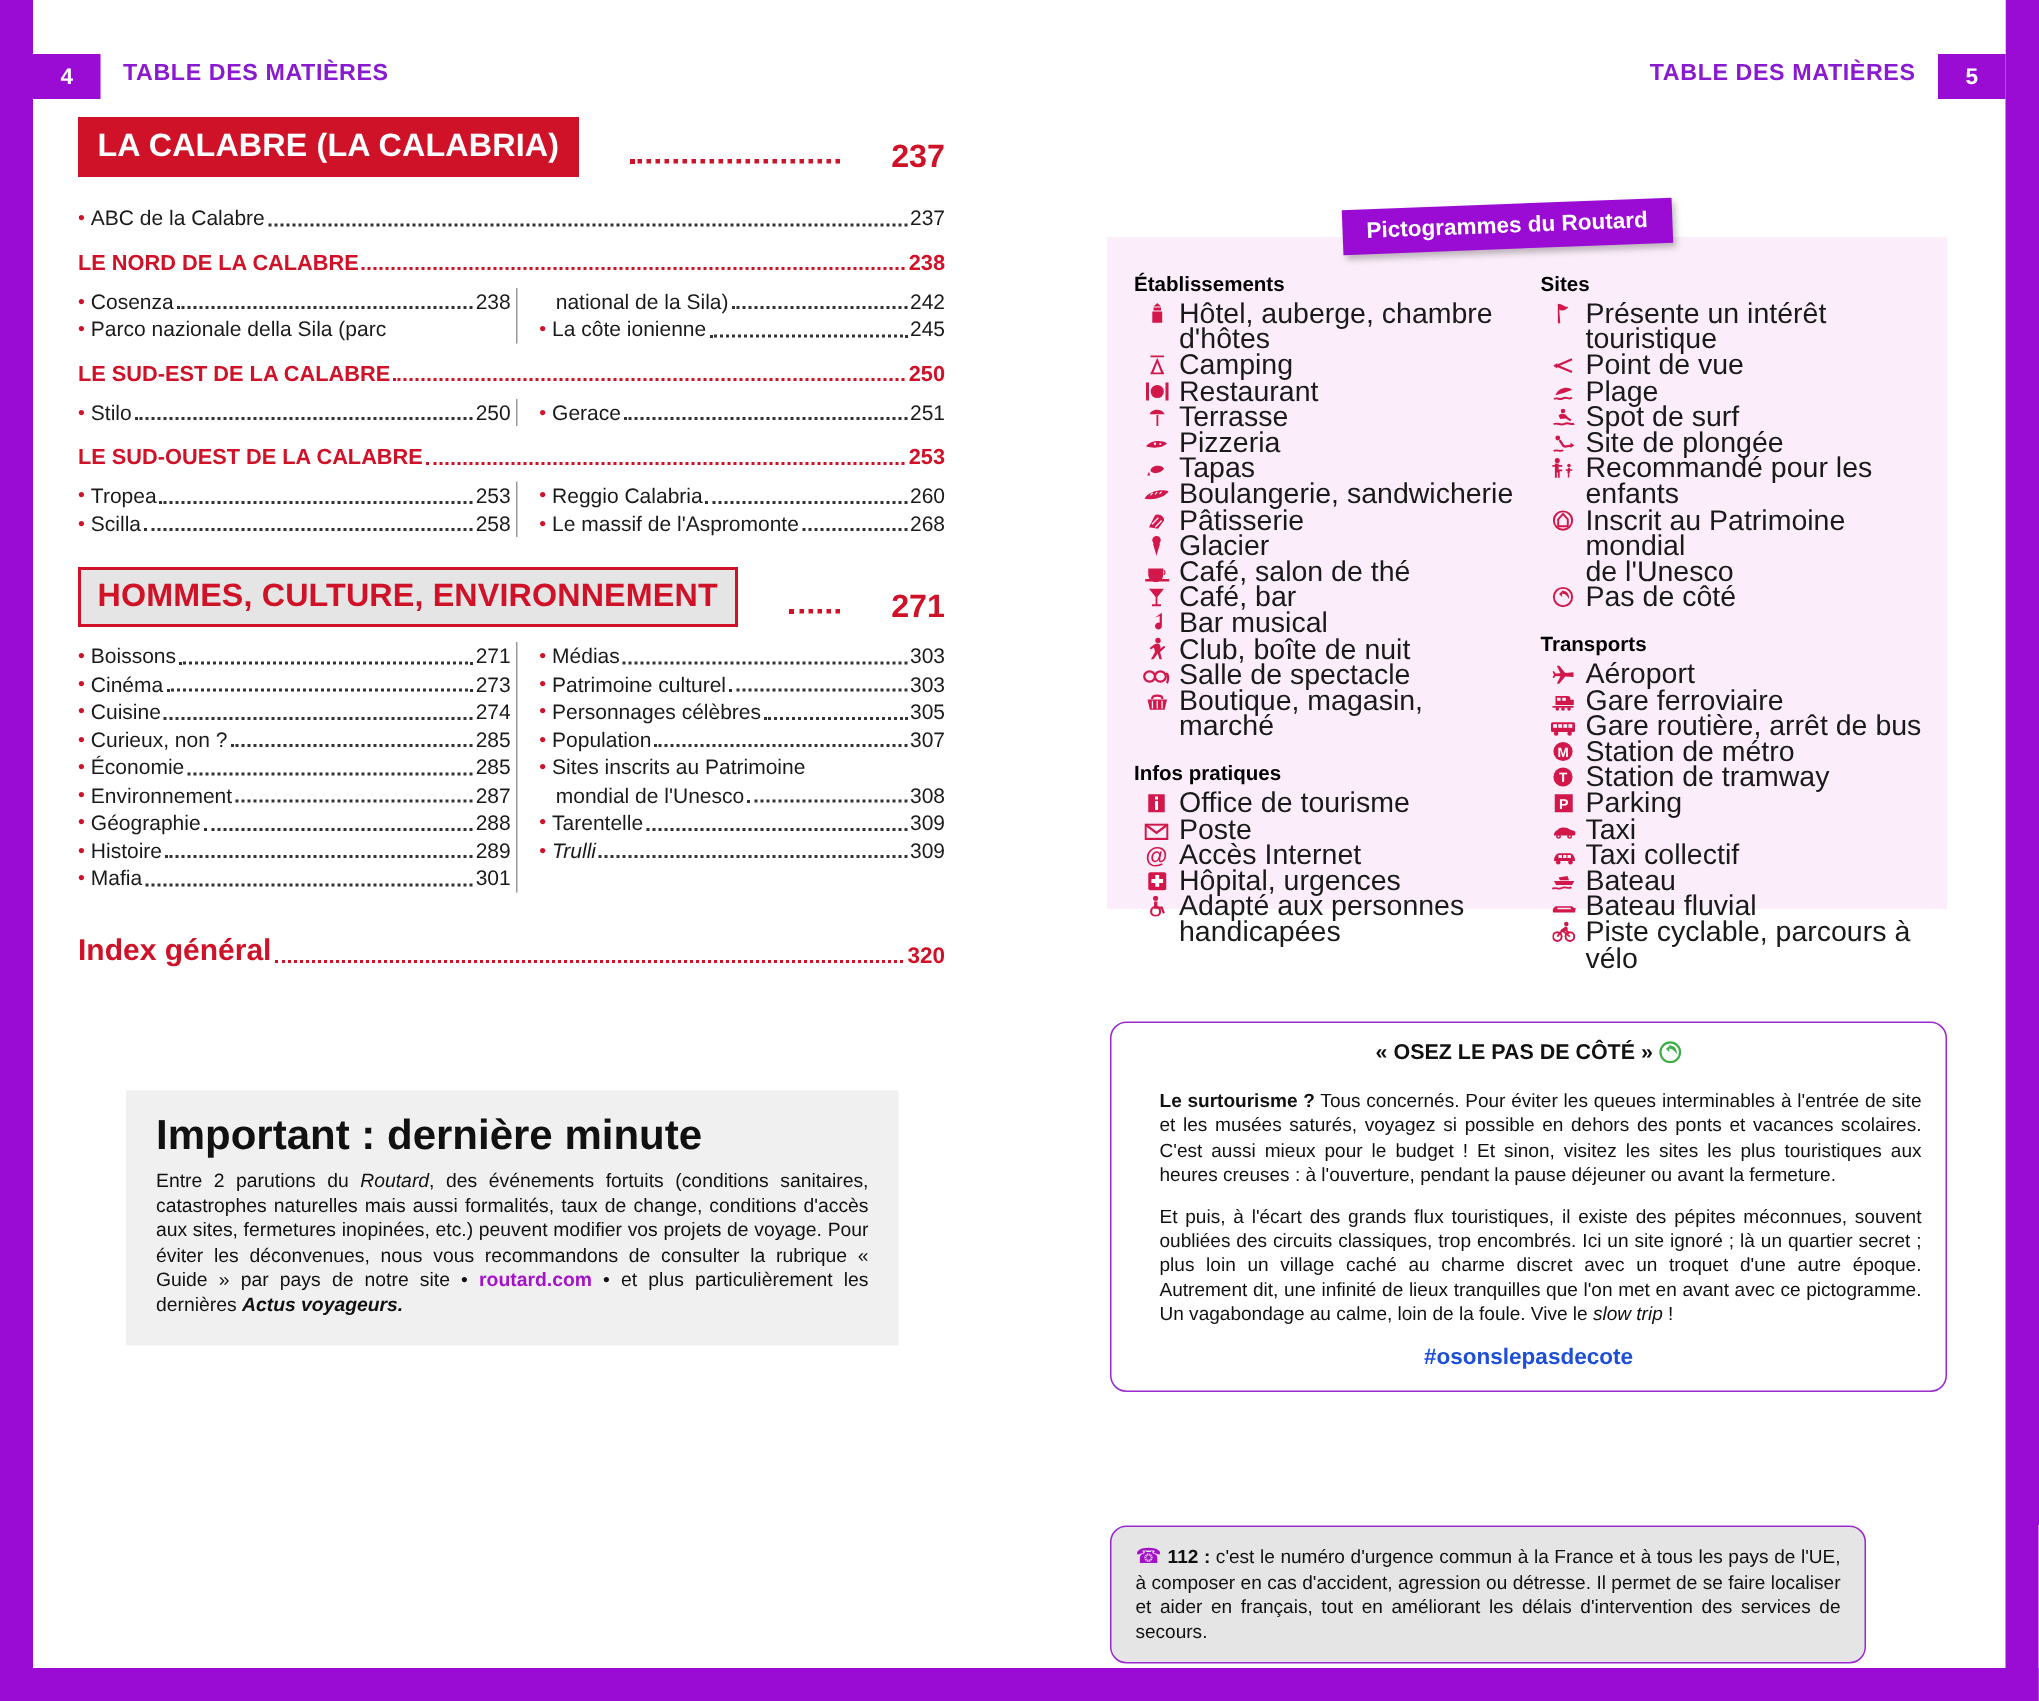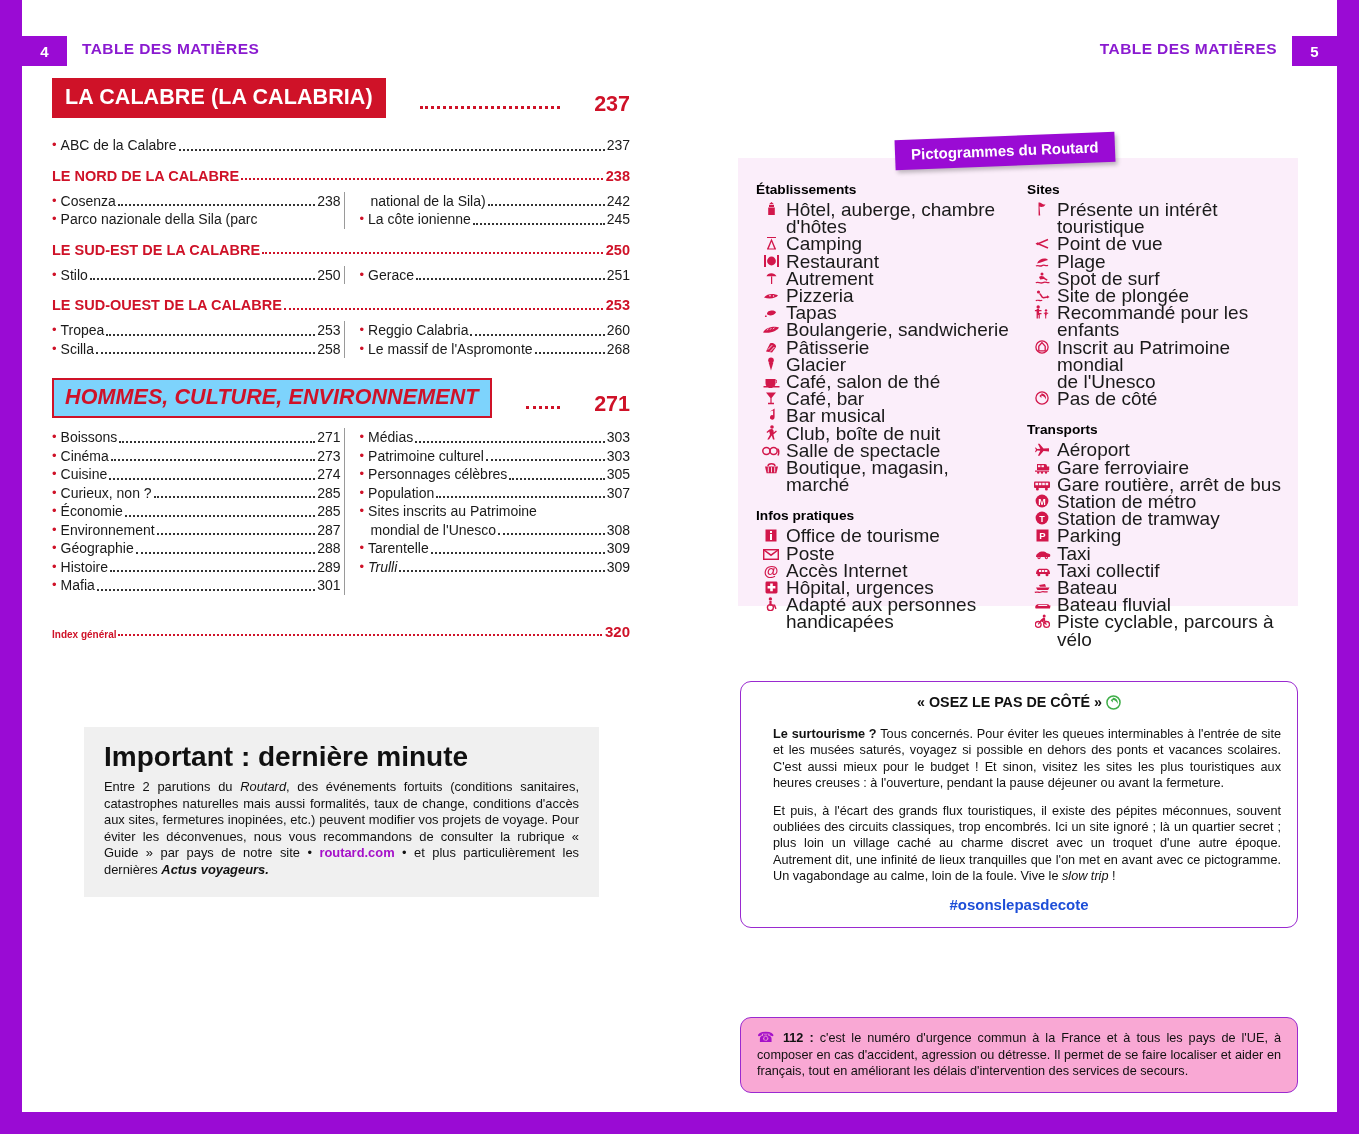--- a/index.html
+++ b/index.html
@@ -37,23 +37,22 @@
 
   
   .big-title{
     position:relative;display:flex;align-items:stretch;margin-bottom:4px;gap:30px;
   }
   .big-title .bar{
     background:#cf1228;color:#fff;font-size:21.5px;font-weight:bold;
     padding:7px 13px 8px 13px;letter-spacing:.1px;white-space:nowrap;
   }
   .big-title.outline .bar{
-    background:#7dd3fc;color:#cf1228;border:2px solid #cf1228;
+    background:#e5e5e5;color:#cf1228;border:2px solid #cf1228;
     padding:5px 11px 6px 11px;
-    font-style:italic;
   }
   .big-title .dots{
     flex:1;border-bottom:3px dotted #cf1228;margin:0 4px 9px 4px;min-width:10px;
   }
   .big-title .pg{
     color:#cf1228;font-size:21.5px;font-weight:bold;align-self:flex-end;padding-bottom:1px;
   }
 
   .sec-row{display:flex;align-items:flex-end;margin:13px 0 8px 0;}
   .sec-row .lbl{color:#cf1228;font-size:14.5px;font-weight:bold;white-space:nowrap;}
@@ -67,21 +66,21 @@
   .item-row .dots{flex:1;border-bottom:2px dotted #333;margin:0 2px 4px 2px;min-width:4px;}
   .item-row .pg{color:#1a1a1a;font-size:14px;}
   .item-row.nodots .dots{border-bottom:none;}
   .item-row.cont{padding-left:11px;}
 
   .two-col{display:flex;gap:0;}
   .two-col .col{width:50%;}
   .two-col .col.right{padding-left:14px;border-left:1px solid #9a9a9a;margin-left:4px;width:calc(50% - 18px);}
 
   .index-row{display:flex;align-items:flex-end;margin-top:12px;}
-  .index-row .lbl{color:#cf1228;font-size:10px;font-weight:bold;white-space:nowrap;}
+  .index-row .lbl{color:#cf1228;font-size:20px;font-weight:bold;white-space:nowrap;}
   .index-row .dots{flex:1;border-bottom:2.5px dotted #cf1228;margin:0 3px 4px 2px;}
   .index-row .pg{color:#cf1228;font-size:15px;font-weight:bold;}
 
   
   #important-box{
     position:absolute;left:84px;top:727px;width:515px;
     background:#f0f0f0;padding:14px 20px 18px 20px;box-sizing:border-box;
   }
   #important-box h3{margin:0 0 6px 0;font-size:28px;font-weight:bold;color:#111;}
   #important-box p{margin:0;font-size:12.9px;line-height:16.6px;color:#111;text-align:justify;}
@@ -119,22 +118,22 @@
     position:absolute;left:740px;top:681px;width:558px;box-sizing:border-box;
     border:1.6px solid #9a2ad0;border-radius:11px;padding:12px 16px 14px 16px;background:#fff;
   }
   #osez-title{text-align:center;font-size:14.3px;font-weight:bold;color:#111;margin-bottom:13px;}
   #osez-box p{margin:0 0 11px 16px;font-size:12.7px;line-height:16.4px;color:#111;text-align:justify;}
   #osez-hash{text-align:center;font-size:15px;font-weight:bold;color:#1d4ed8;margin-top:2px;}
   .green-ico{display:inline-block;vertical-align:-3px;margin-left:4px;}
 
   
   #urgence-box{
-    position:absolute;left:740px;top:1017px;width:558px;box-sizing:border-box;
-    border:1.6px solid #9a2ad0;border-radius:11px;padding:11px 16px 12px 16px;background:#f9a8d4;
+    position:absolute;left:740px;top:1017px;width:504px;box-sizing:border-box;
+    border:1.6px solid #9a2ad0;border-radius:11px;padding:11px 16px 12px 16px;background:#e5e5e5;
   }
   #urgence-box p{margin:0;font-size:12.7px;line-height:16.6px;color:#111;text-align:justify;}
   .phone-ico{color:#a511c9;font-size:14px;}
 </style>
 </head>
 <body>
 
 <div id="frame-left"></div>
 <div id="frame-right"></div>
 <div id="frame-bottom"></div>
@@ -414,21 +413,21 @@
               <circle cx="8.5" cy="7" r="4.4" fill="#d2174b"></circle>
               <rect x="14" y="1" width="2" height="12" fill="#d2174b"></rect>
             </svg></span>
           <span class="picto-lbl">Restaurant</span>
         </div>
 
       <div class="picto-row">
           <span class="picto-ico"><svg width="13" height="14" viewBox="0 0 13 14">
               <path fill="#d2174b" d="M1.5 5.2 C2.5 1.5 9.5 1 11.5 5.2 Z M6 5.6 h1.2 v7.4 h-1.2z"></path>
             </svg></span>
-          <span class="picto-lbl">Autrement</span>
+          <span class="picto-lbl">Terrasse</span>
         </div>
 
       <div class="picto-row">
           <span class="picto-ico"><svg width="16" height="12" viewBox="0 0 16 12">
               <path fill="#d2174b" d="M1 7.5 C4 3.5 11 3 15 5.5 C13 8 7 9.6 1 7.5 Z"></path>
               <circle cx="7" cy="5.8" r="0.8" fill="#fbeefa"></circle>
               <circle cx="10.5" cy="6" r="0.7" fill="#fbeefa"></circle>
             </svg></span>
           <span class="picto-lbl">Pizzeria</span>
         </div>

